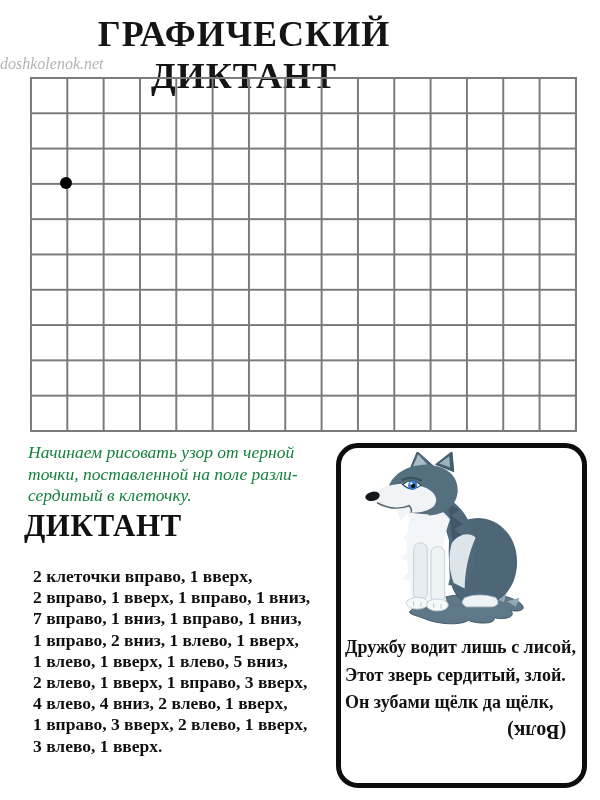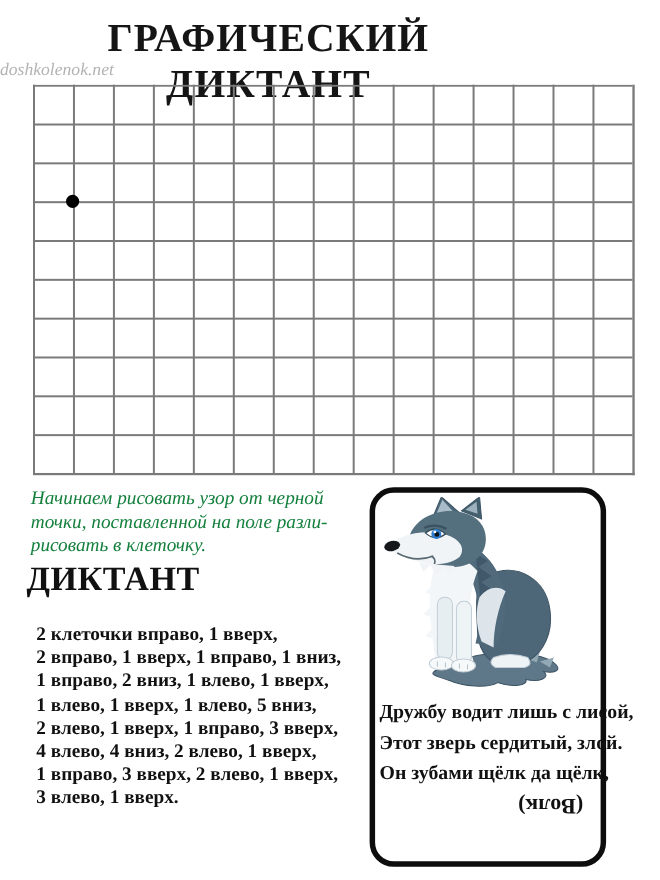--- a/index.html
+++ b/index.html
@@ -35,21 +35,21 @@
   .dict-heading{
     position:absolute;left:24px;top:508px;
     font-size:31px;font-weight:bold;letter-spacing:0.5px;color:#111;
   }
   .steps{
     position:absolute;left:33px;top:566px;
     font-size:17.5px;font-weight:bold;line-height:21.2px;color:#111;
     white-space:nowrap;
   }
   .riddle-box{
-    position:absolute;left:336px;top:443px;width:215px;height:345px;
+    position:absolute;left:336px;top:443px;width:251px;height:345px;
     box-sizing:border-box;border:5px solid #0d0d0d;border-radius:22px;
     background:#ffffff;
   }
   .wolf{display:block;margin:4px auto 0;}
   .riddle-lines{
     margin:2px 0 0 4px;font-size:18px;font-weight:600;line-height:27.5px;
     color:#111;white-space:nowrap;
   }
   .riddle-answer{
     text-align:right;padding-right:16px;margin-top:3px;
@@ -63,28 +63,29 @@
 <div class="title">ГРАФИЧЕСКИЙ ДИКТАНТ</div>
 <div class="watermark">doshkolenok.net</div>
 
 <div class="grid">
   <div class="start-dot"></div>
 </div>
 
 <div class="intro">
   <div>Начинаем рисовать узор от черной</div>
   <div>точки, поставленной на поле разли-</div>
-  <div>рисовать в клеточку.</div>
+  <div>сердитый в клеточку.</div>
 </div>
 
 <div class="dict-heading">ДИКТАНТ</div>
 
 <div class="steps">
   <div>2 клеточки вправо, 1 вверх,</div>
   <div>2 вправо, 1 вверх, 1 вправо, 1 вниз,</div>
+  <div>7 вправо, 1 вниз, 1 вправо, 1 вниз,</div>
   <div>1 вправо, 2 вниз, 1 влево, 1 вверх,</div>
   <div>1 влево, 1 вверх, 1 влево, 5 вниз,</div>
   <div>2 влево, 1 вверх, 1 вправо, 3 вверх,</div>
   <div>4 влево, 4 вниз, 2 влево, 1 вверх,</div>
   <div>1 вправо, 3 вверх, 2 влево, 1 вверх,</div>
   <div>3 влево, 1 вверх.</div>
 </div>
 
 <div class="riddle-box">
   <svg class="wolf" width="210" height="180" viewBox="0 0 230 190" xmlns="http://www.w3.org/2000/svg">

